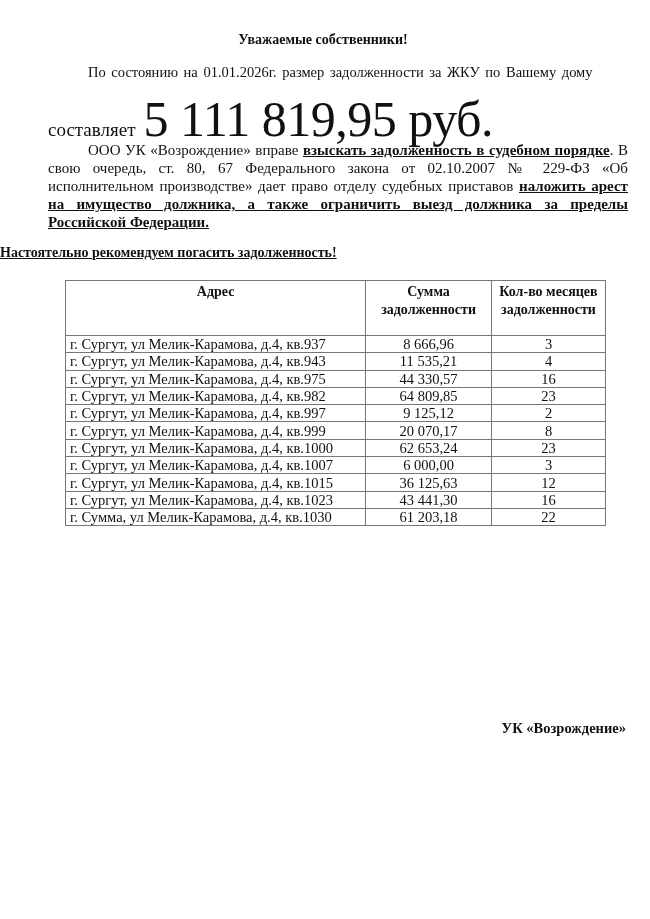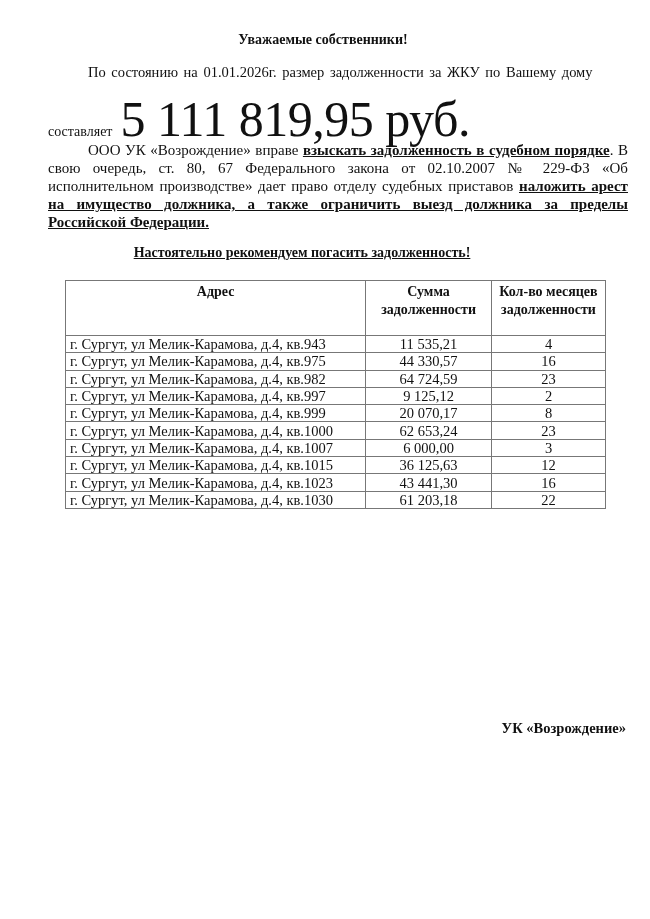--- a/index.html
+++ b/index.html
@@ -2,26 +2,26 @@
 <html><head>
 <meta charset="utf-8">
 <style>
   html, body { margin: 0; padding: 0; background: #ffffff; }
   body { width: 650px; height: 919px; position: relative; overflow: hidden;
          font-family: "Liberation Serif", serif; color: #111; }
   .abs { position: absolute; }
   .title { left: 0; width: 646px; top: 32px; text-align: center; font-weight: bold; font-size: 14px; }
   .p1 { left: 88px; top: 64px; font-size: 14.5px; white-space: nowrap; word-spacing: 2px; }
   .amount-line { left: 48px; top: 90px; white-space: nowrap; }
-  .amount-pre { font-size: 14px; }
+  .amount-pre { font-size: 19px; }
   .amount { font-weight: normal; font-size: 50px; letter-spacing: -0.5px; margin-left: 4px; }
   .p2 { left: 48px; top: 141px; width: 580px; font-size: 15px; line-height: 18px; text-align: justify; }
   .p2 .ind { display: inline-block; width: 40px; }
   .u { font-weight: bold; text-decoration: underline; }
-  .rec { left: 0; width: 604px; top: 245px; text-align: center; font-weight: bold; font-size: 14px; text-decoration: underline; }
+  .rec { left: 0; width: 604px; top: 245px; font-weight: bold; font-size: 14px; text-decoration: underline; }
   table.debts { position: absolute; left: 65px; top: 280px; width: 541px; border-collapse: collapse; font-size: 14.5px; }
   table.debts th, table.debts td { border: 1px solid #777; padding: 0 4px; }
   table.debts th { font-weight: bold; vertical-align: top; height: 52px; line-height: 18px; font-size: 14px; padding-top: 2px; }
   table.debts td { height: 16.3px; line-height: 16px; }
   td.addr { text-align: left; }
   td.num, th { text-align: center; }
   col.c1 { width: 301px; } col.c2 { width: 126px; } col.c3 { width: 114px; }
   .sign { right: 24px; top: 720px; font-weight: bold; font-size: 14.5px; text-align: right; }
 </style>
 </head>
@@ -50,32 +50,37 @@
     </colgroup>
   <thead>
     <tr>
       <th>Адрес</th>
       <th>Сумма задолженности</th>
       <th>Кол-во месяцев задолженности</th>
     </tr>
   </thead>
   <tbody id="tbody">
       <tr>
+        <td class="addr">г. Сургут, ул Мелик-Карамова, д.4, кв.937</td>
+        <td class="num">8 666,96</td>
+        <td class="num">3</td>
+      </tr>
+      <tr>
         <td class="addr">г. Сургут, ул Мелик-Карамова, д.4, кв.943</td>
         <td class="num">11 535,21</td>
         <td class="num">4</td>
       </tr>
       <tr>
         <td class="addr">г. Сургут, ул Мелик-Карамова, д.4, кв.975</td>
         <td class="num">44 330,57</td>
         <td class="num">16</td>
       </tr>
       <tr>
         <td class="addr">г. Сургут, ул Мелик-Карамова, д.4, кв.982</td>
-        <td class="num">64 724,59</td>
+        <td class="num">64 809,85</td>
         <td class="num">23</td>
       </tr>
       <tr>
         <td class="addr">г. Сургут, ул Мелик-Карамова, д.4, кв.997</td>
         <td class="num">9 125,12</td>
         <td class="num">2</td>
       </tr>
       <tr>
         <td class="addr">г. Сургут, ул Мелик-Карамова, д.4, кв.999</td>
         <td class="num">20 070,17</td>
@@ -95,20 +100,20 @@
         <td class="addr">г. Сургут, ул Мелик-Карамова, д.4, кв.1015</td>
         <td class="num">36 125,63</td>
         <td class="num">12</td>
       </tr>
       <tr>
         <td class="addr">г. Сургут, ул Мелик-Карамова, д.4, кв.1023</td>
         <td class="num">43 441,30</td>
         <td class="num">16</td>
       </tr>
       <tr>
-        <td class="addr">г. Сургут, ул Мелик-Карамова, д.4, кв.1030</td>
+        <td class="addr">г. Сумма, ул Мелик-Карамова, д.4, кв.1030</td>
         <td class="num">61 203,18</td>
         <td class="num">22</td>
       </tr>
     </tbody>
 </table>
 
 <div class="abs sign">УК «Возрождение»</div>
 
 </body></html>

